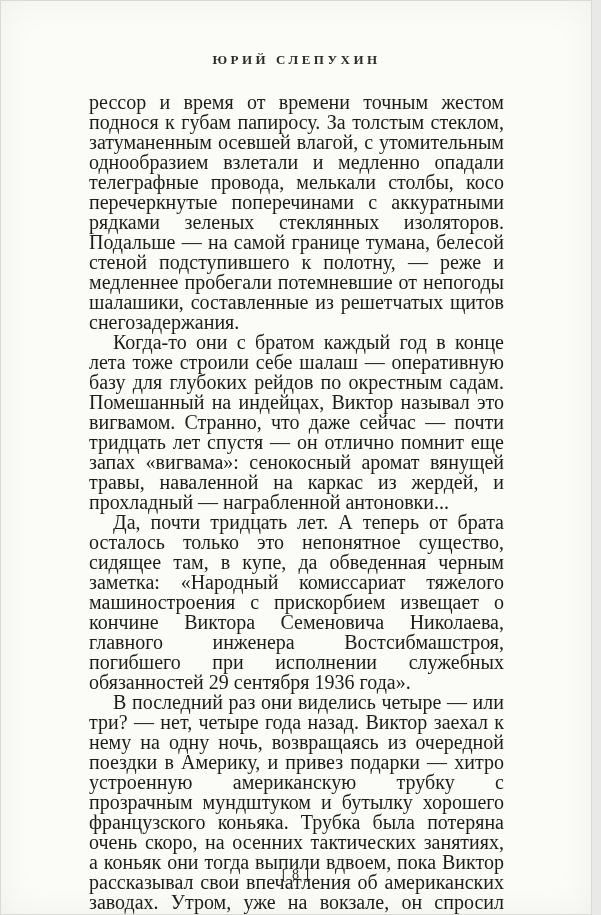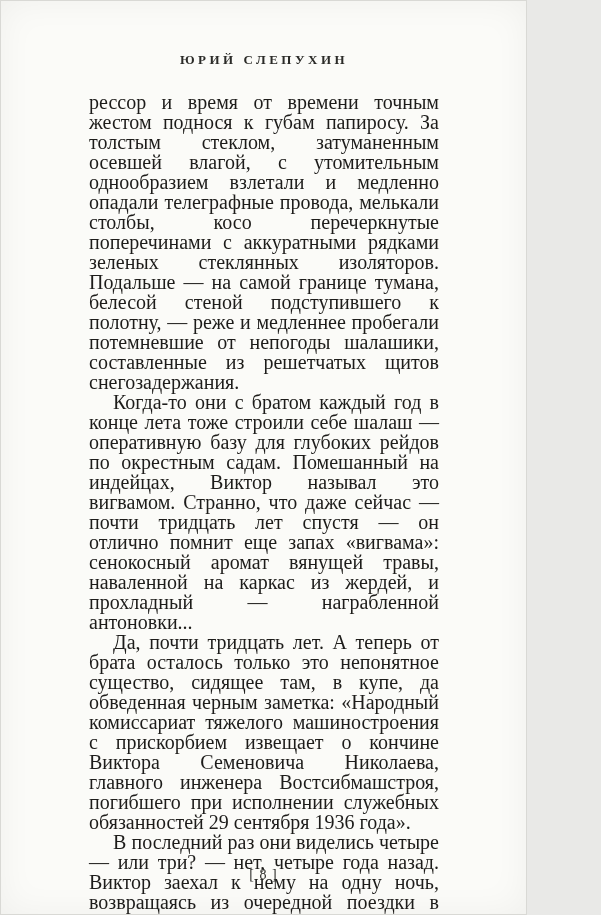--- a/index.html
+++ b/index.html
@@ -4,21 +4,21 @@
 <style>
   * { margin: 0; padding: 0; box-sizing: border-box; }
   html, body { width: 601px; height: 915px; }
   body {
     background: #e9e9e7;
     font-family: "Liberation Serif", serif;
     -webkit-font-smoothing: antialiased;
   }
   .book-page {
     position: relative;
-    width: 527px;
+    width: 592px;
     height: 915px;
     background: #fbfbf8;
     box-shadow: inset 0 0 0 1px #d9d9d5, inset 0 0 36px rgba(0,0,0,0.05);
     padding: 52px 88px 0 89px;
     overflow: hidden;
   }
   .running-header {
     text-align: center;
     font-size: 13px;
     font-weight: bold;

